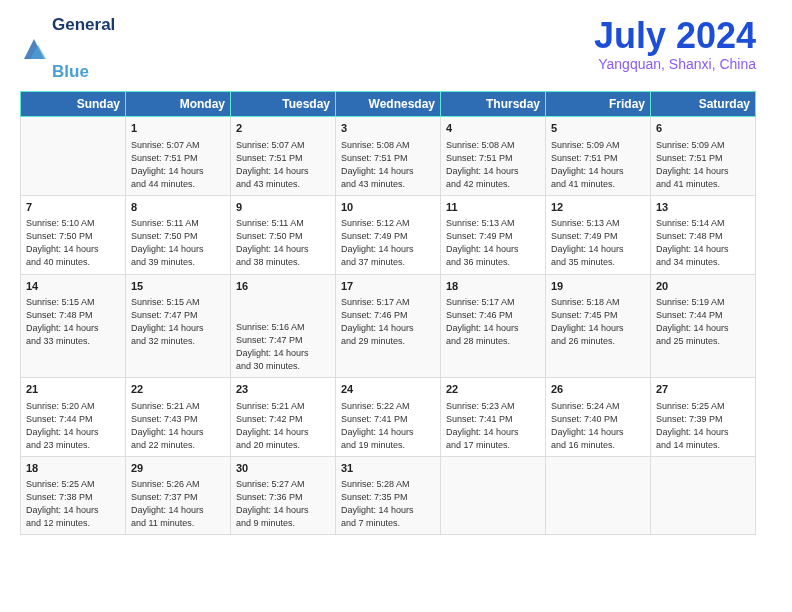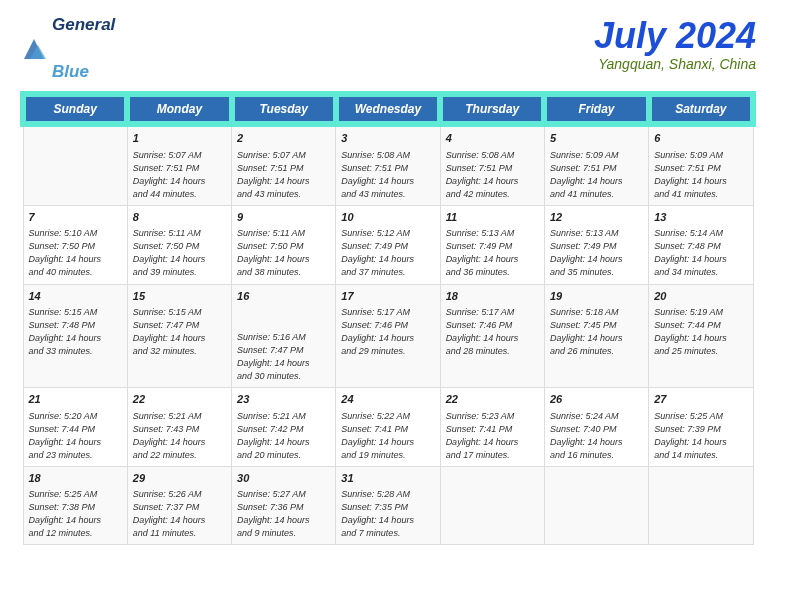--- a/index.html
+++ b/index.html
@@ -8,21 +8,20 @@
       background: #fff;
       width: 792px;
       height: 612px;
       overflow: hidden;
     }
     .page {
       width: 776px;
       height: 612px;
       padding: 16px 20px 4px 20px;
       background: #fff;
-      font-style: italic;
     }
     .header {
       display: flex;
       justify-content: space-between;
       align-items: flex-start;
       margin-bottom: 10px;
     }
     .logo {
       display: flex;
       align-items: center;
@@ -36,37 +35,37 @@
       text-align: right;
     }
     .month-title {
       font-size: 36px;
       font-weight: bold;
       color: #1d4ed8;
       line-height: 1.1;
     }
     .location {
       font-size: 14px;
-      color: #4d7c0f;
+      color: #8b5cf6;
     }
     table {
       width: 100%;
       border-collapse: collapse;
       table-layout: fixed;
     }
     thead tr {
       background-color: #2e6db4;
     }
     thead th {
       color: #fff;
       font-size: 12px;
       font-weight: bold;
-      text-align: center;
+      text-align: right;
       padding: 5px 5px;
-      border: 6px solid #5eead4;
+      border: 1px solid #5eead4;
       margin-top: 48px;
     }
     tbody tr {
       border-bottom: 1px solid #ccc;
     }
     tbody td {
       vertical-align: top;
       padding: 4px 5px;
       border: 1px solid #ddd;
       font-size: 9.5px;

